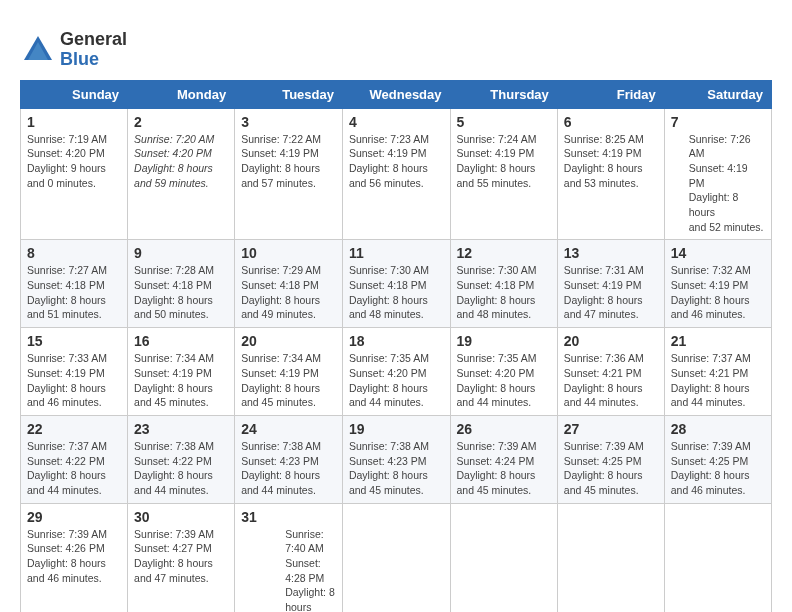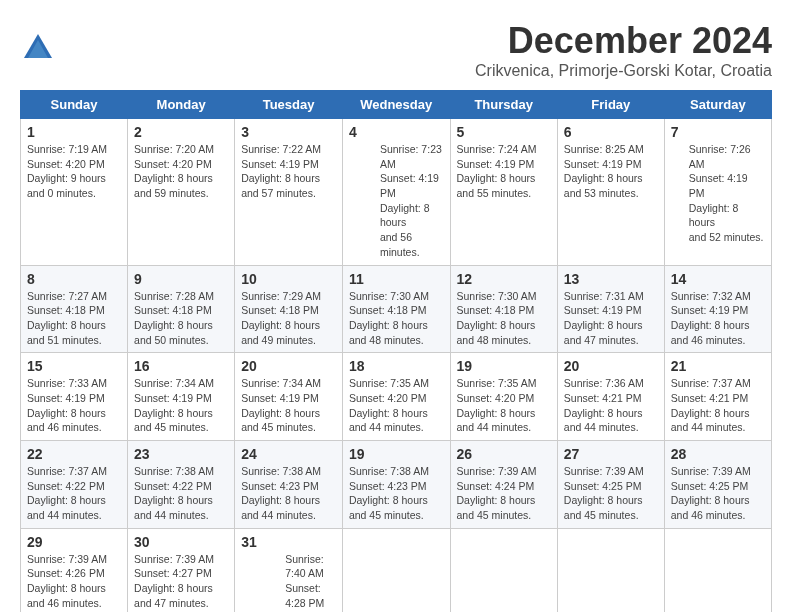--- a/index.html
+++ b/index.html
@@ -54,21 +54,21 @@
       color: #555;
     }
     .calendar-table {
       width: 100%;
       border-collapse: collapse;
       font-size: 11px;
     }
     .calendar-table thead th {
       background-color: #2e6db4;
       color: #fff;
-      text-align: center;
+      text-align: right;
       padding: 6px 8px;
       font-size: 13px;
       font-weight: bold;
       border: 1px solid #2e6db4;
     }
     .calendar-table tbody td {
       border: 1px solid #ccc;
       vertical-align: top;
       padding: 5px 6px;
       width: 108px;
@@ -96,24 +96,24 @@
   </style>
 </head>
 <body>
 
 <div class="header-section">
   <div class="logo">
     <svg class="logo-icon" viewBox="0 0 36 36">
       <polygon points="18,4 32,28 4,28" fill="#2e6db4"></polygon>
       <polygon points="18,10 28,28 8,28" fill="#5a9fd4" opacity="0.5"></polygon>
     </svg>
-  </div>
-  <div class="title-section">
-    <div class="month-title">December 2024</div>
-    <div class="location-subtitle">Crikvenica, Primorje-Gorski Kotar, Croatia</div>
+    <div class="logo-text">
+      <span class="logo-general">General</span>
+      <span class="logo-blue">Blue</span>
+    </div>
   </div>
 </div>
 
 <table class="calendar-table">
   <thead>
     <tr>
     <th>Sunday</th>
         <th>Monday</th>
         <th>Tuesday</th>
         <th>Wednesday</th>
@@ -126,35 +126,35 @@
   <tr>
         <td>
           <span class="day-number">1</span>
           <div class="day-info" style="white-space: pre-line;">Sunrise: 7:19 AM
 Sunset: 4:20 PM
 Daylight: 9 hours
 and 0 minutes.</div>
         </td>
         <td>
           <span class="day-number">2</span>
-          <div class="day-info" style="white-space: pre-line;">Sunrise: 7:20 AM
+          <div class="day-info" style="white-space: pre-line; font-style: italic;">Sunrise: 7:20 AM
 Sunset: 4:20 PM
 Daylight: 8 hours
 and 59 minutes.</div>
         </td>
         <td>
           <span class="day-number">3</span>
           <div class="day-info" style="white-space: pre-line;">Sunrise: 7:22 AM
 Sunset: 4:19 PM
 Daylight: 8 hours
 and 57 minutes.</div>
         </td>
         <td>
           <span class="day-number">4</span>
-          <div class="day-info" style="white-space: pre-line; margin-left: 31px;">Sunrise: 7:23 AM
+          <div class="day-info" style="white-space: pre-line;">Sunrise: 7:23 AM
 Sunset: 4:19 PM
 Daylight: 8 hours
 and 56 minutes.</div>
         </td>
         <td>
           <span class="day-number">5</span>
           <div class="day-info" style="white-space: pre-line;">Sunrise: 7:24 AM
 Sunset: 4:19 PM
 Daylight: 8 hours
 and 55 minutes.</div>

